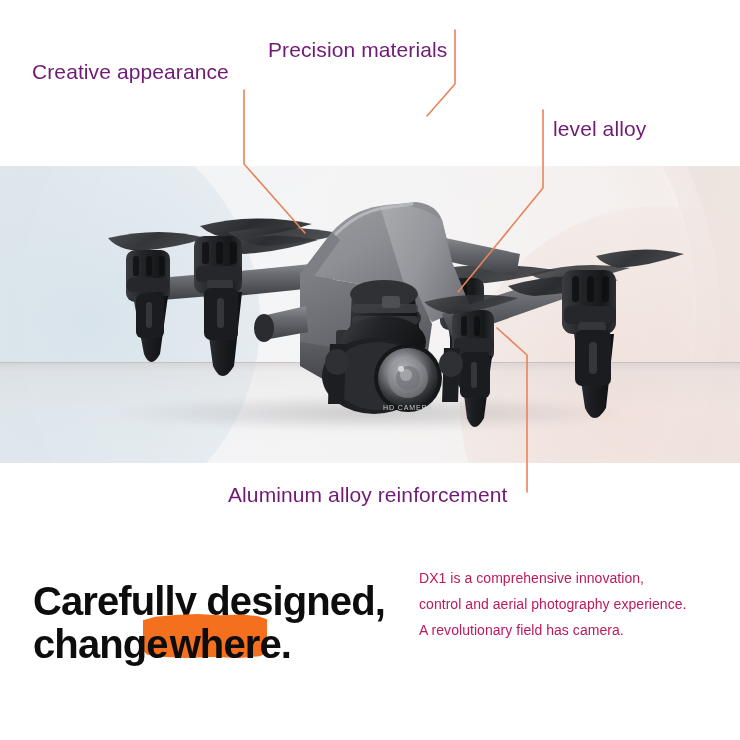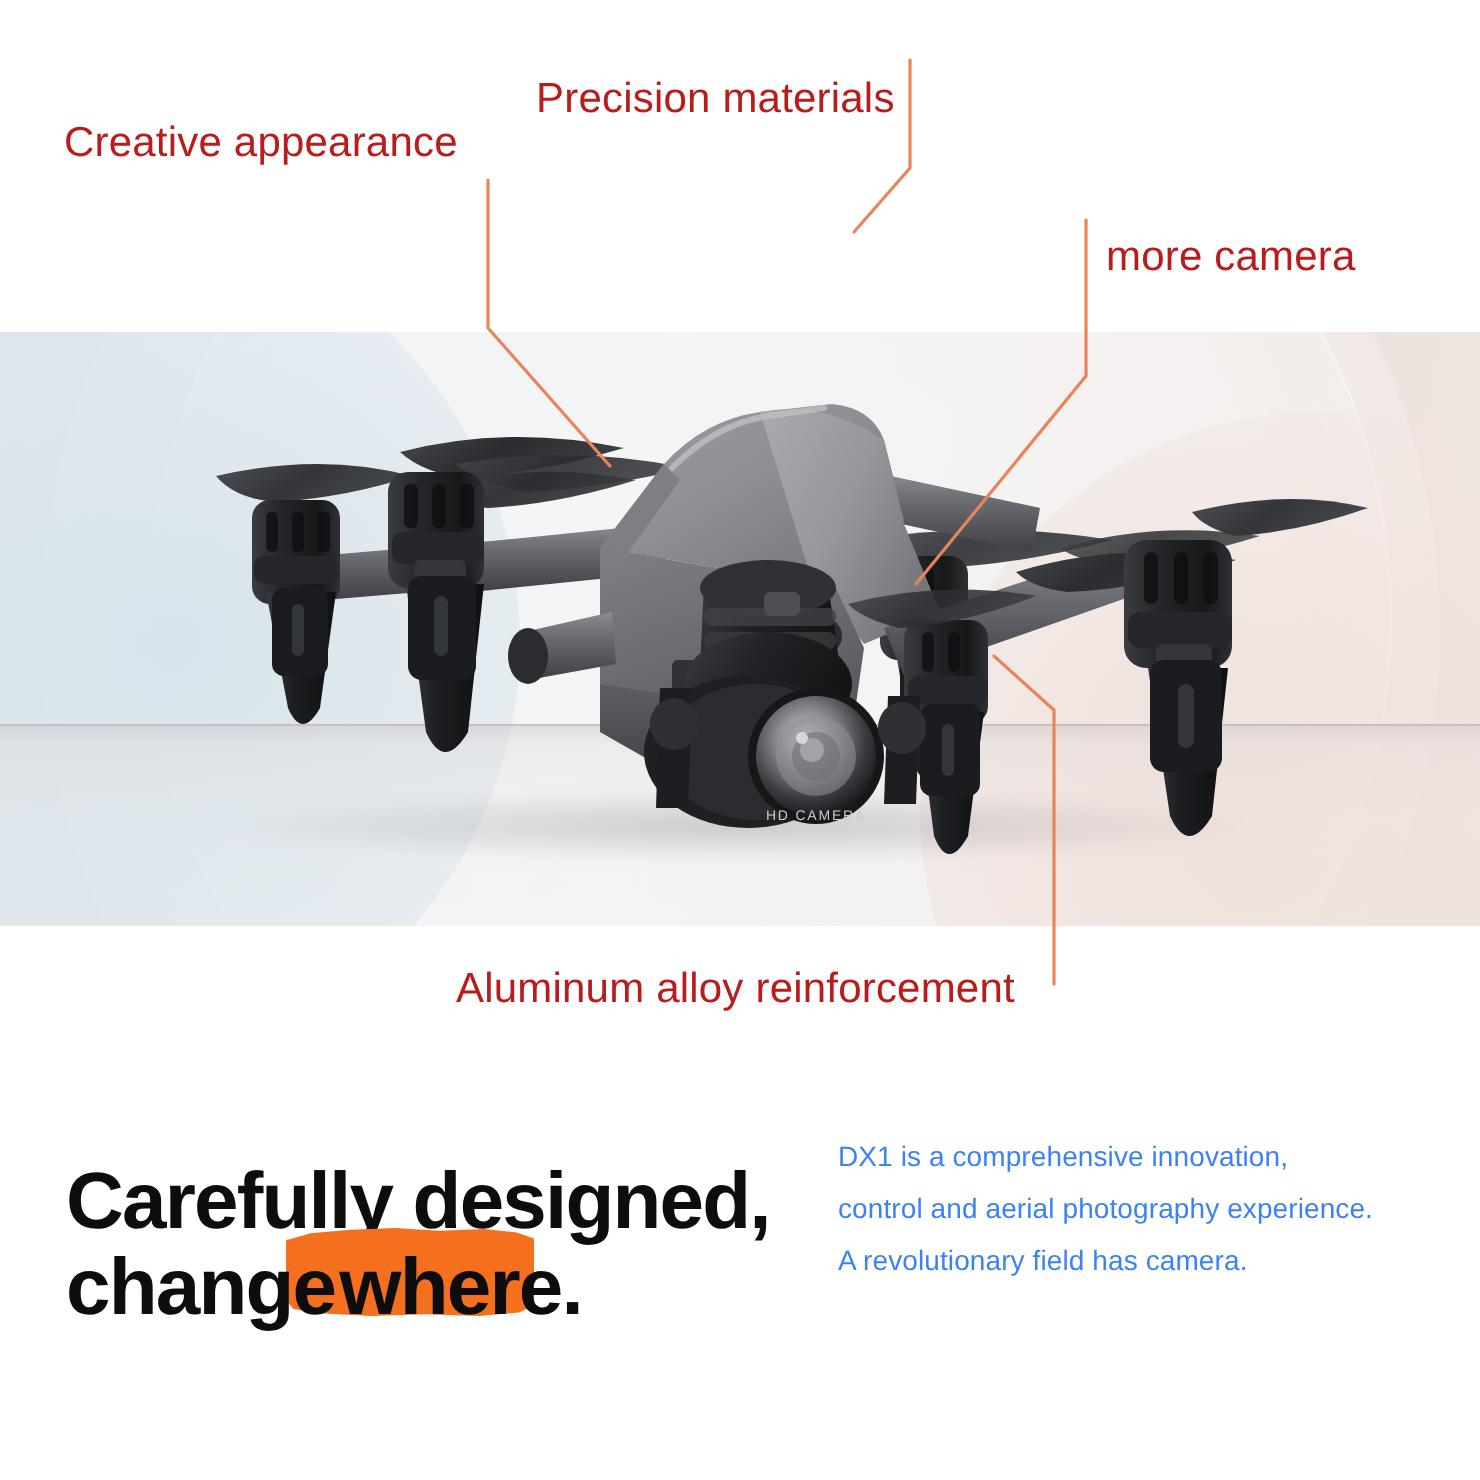--- a/index.html
+++ b/index.html
@@ -22,21 +22,21 @@
     background: #ffffff;
     overflow: hidden;
   }
 
   
   .callout-label {
     position: absolute;
     font-family: "Liberation Sans", sans-serif;
     font-size: 21px;
     font-weight: 400;
-    color: #b91c1c;
+    color: #701a75;
     white-space: nowrap;
     letter-spacing: 0.1px;
   }
   #label-creative   { left: 32px;  top: 60px; }
   #label-precision  { left: 268px; top: 38px; }
   #label-levelcam   { left: 553px; top: 117px; }
   #label-aluminum   { left: 228px; top: 483px; }
 
   
   #leader-svg {
@@ -206,36 +206,36 @@
   #body-copy {
     position: absolute;
     left: 419px;
     top: 565px;
     width: 300px;
   }
   .body-line {
     font-family: "Liberation Sans", sans-serif;
     font-size: 14px;
     font-weight: 400;
-    color: #3b82f6;
+    color: #be185d;
     line-height: 26px;
     white-space: nowrap;
     letter-spacing: 0.05px;
   }
 </style>
 </head>
 <body>
 
 <div id="page">
 
   <div class="callout-label" id="label-creative">Creative appearance</div>
 
   <div class="callout-label" id="label-precision">Precision materials</div>
 
-  <div class="callout-label" id="label-levelcam">more camera</div>
+  <div class="callout-label" id="label-levelcam">level alloy</div>
 
   <div class="callout-label" id="label-aluminum">Aluminum alloy reinforcement</div>
 
   <div id="photo-band">
     <div id="bg-base"></div>
     <div id="bg-ring"></div>
     <div id="bg-ring2"></div>
     <div id="bg-left-wash"></div>
     <div id="bg-right-wash"></div>
     <div id="bg-floor"></div>

